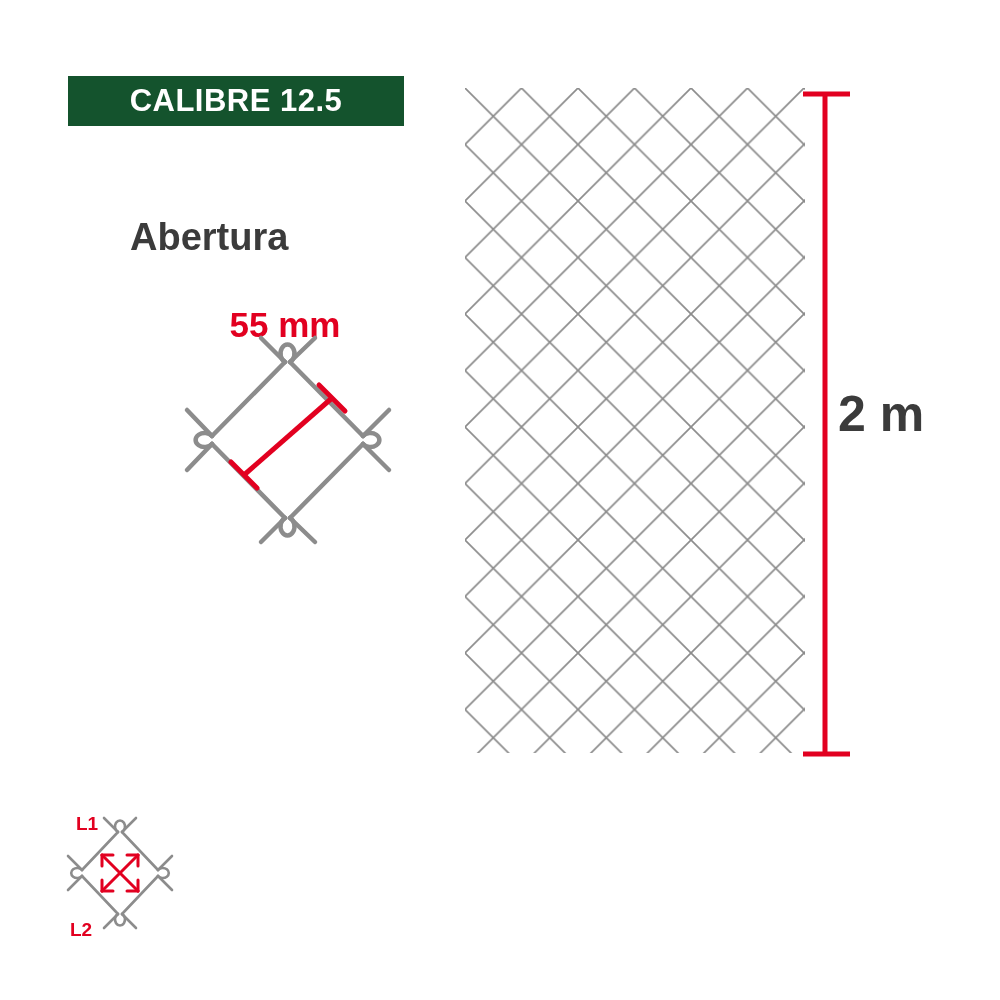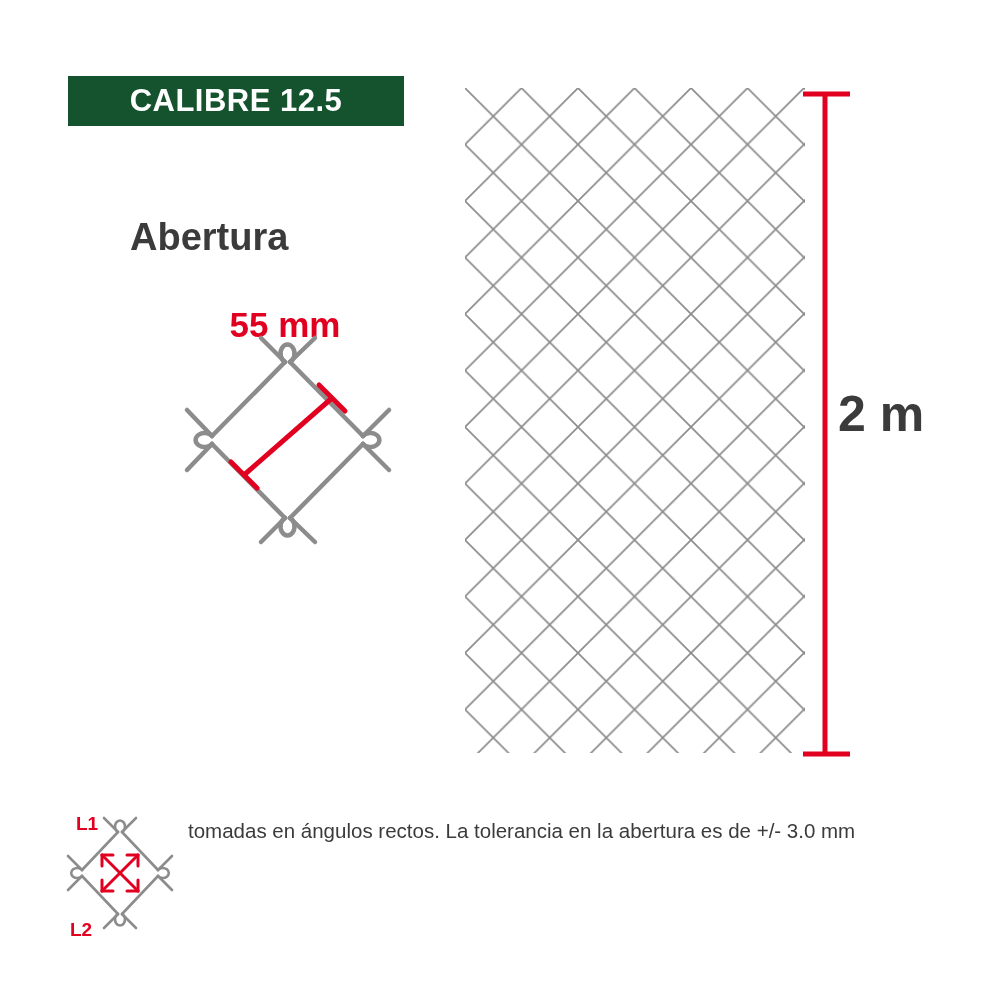--- a/index.html
+++ b/index.html
@@ -212,14 +212,13 @@
         <line x1="76" y1="45" x2="76" y2="56"></line>
       <line x1="40" y1="81" x2="51" y2="81"></line>
         <line x1="40" y1="81" x2="40" y2="70"></line>
     </g>
     <text class="l-label" x="14" y="20">L1</text>
     <text class="l-label" x="8" y="126">L2</text>
   </svg>
 </div>
 
 <div class="foot-text">
-  <div>tomadas en ángulos rectos. La tolerancia en la abertura es de +/- 3.0 mm</div>
 </div>
 
 </body></html>

